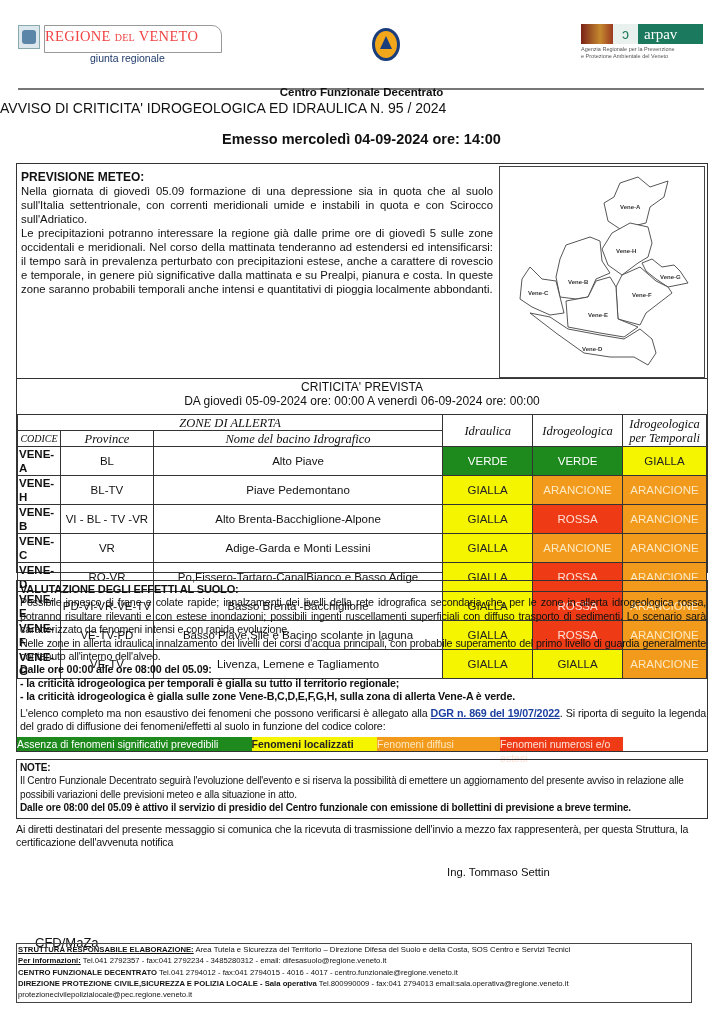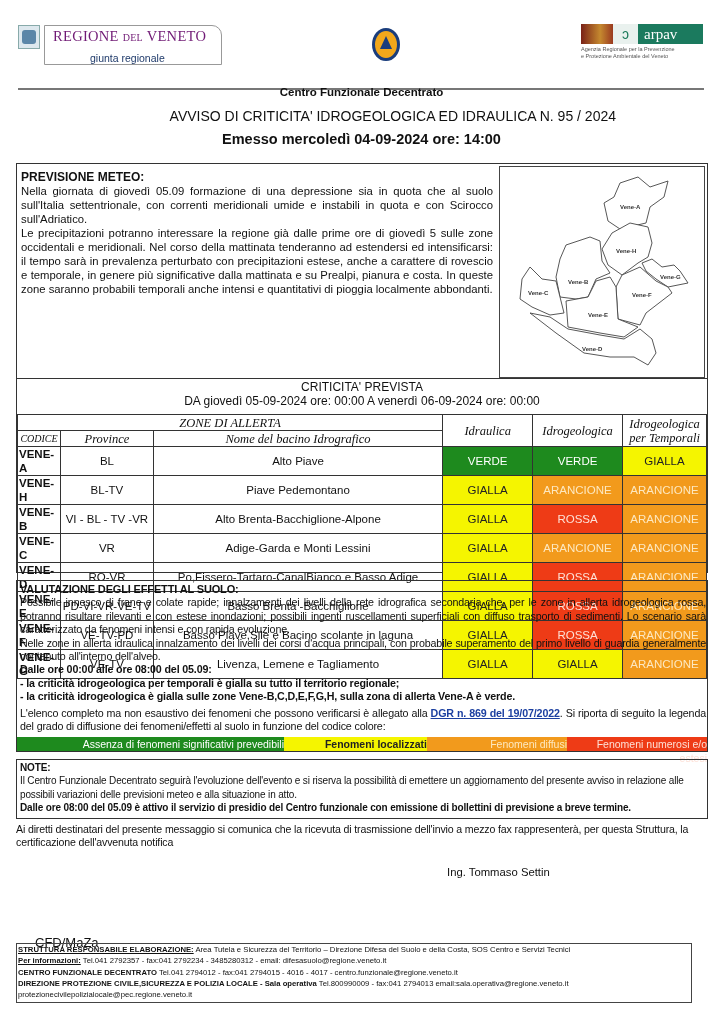--- a/index.html
+++ b/index.html
@@ -2,35 +2,35 @@
 <html><head>
 <meta charset="utf-8">
 <style>
   html,body{margin:0;padding:0;background:#fff;}
   body{width:723px;height:1024px;position:relative;overflow:hidden;font-family:"Liberation Sans",sans-serif;color:#111;}
   .abs{position:absolute;}
   
   .logo-rv{left:18px;top:25px;width:190px;height:45px;}
   .rv-crest{position:absolute;left:0;top:0;width:22px;height:24px;border:1px solid #8aa;background:#dde8ee;box-sizing:border-box;}
   .rv-crest::after{content:"";position:absolute;left:3px;top:4px;width:14px;height:14px;background:#5b86a8;border-radius:3px;}
-  .rv-box{position:absolute;left:26px;top:0;width:178px;height:40px;border:1px solid #999;border-radius:0 10px 0 0;box-sizing:border-box;font-family:"Liberation Serif",serif;color:#701a75;font-size:14.5px;line-height:21px;padding-left:8px;letter-spacing:.3px;}
+  .rv-box{position:absolute;left:26px;top:0;width:178px;height:28px;border:1px solid #999;border-radius:0 10px 0 0;box-sizing:border-box;font-family:"Liberation Serif",serif;color:#ef4444;font-size:14.5px;line-height:21px;letter-spacing:.3px;}
   .rv-box small{font-size:10px;}
   .rv-sub{position:absolute;left:72px;top:27px;font-size:10.5px;color:#1f3a6a;}
   .hdr-line{left:18px;top:88px;width:686px;height:2px;background:#777;}
   .pc-logo{left:372px;top:28px;width:28px;height:33px;border-radius:50%;background:#1a3d7c;}
   .pc-logo::before{content:"";position:absolute;left:3px;top:3px;width:22px;height:27px;border-radius:50%;background:#f2a71b;}
   .pc-logo::after{content:"";position:absolute;left:8px;top:8px;width:0;height:0;border-left:6px solid transparent;border-right:6px solid transparent;border-bottom:13px solid #1a3d7c;}
   .arpav{left:581px;top:24px;width:122px;height:40px;}
   .arpav-bar{position:absolute;left:0;top:0;width:122px;height:20px;display:flex;}
   .arpav-lion{width:32px;height:20px;background:linear-gradient(90deg,#7a2218,#c5892f 60%,#9a3a20);}
   .arpav-mark{width:25px;height:20px;background:#e9f1ee;color:#1a7a5a;font-size:14px;text-align:center;line-height:20px;}
   .arpav-name{flex:1;background:#1b7a5e;color:#fff;font-family:"Liberation Serif",serif;font-size:15px;line-height:20px;padding-left:6px;}
   .arpav-sub{position:absolute;left:0;top:22px;font-size:5.5px;line-height:7px;color:#555;}
   .t1{left:0;width:723px;top:86px;text-align:center;font-weight:bold;font-size:11.5px;}
-  .t2{left:0;width:616px;top:108px;text-align:right;font-size:14px;}
+  .t2{left:0;width:616px;top:100px;text-align:left;font-size:14px;}
   .t3{left:0;width:723px;top:131px;text-align:center;font-weight:bold;font-size:14.5px;}
   
   .mainbox{left:16px;top:163px;width:692px;height:410px;border:1px solid #333;box-sizing:border-box;}
   .meteo{left:21px;top:170px;width:472px;font-size:11.3px;line-height:14px;text-align:justify;}
   .meteo b{font-size:12px;}
   .mapbox{left:499px;top:166px;width:206px;height:212px;border:1px solid #444;box-sizing:border-box;background:#fff;}
   .divider{left:16px;top:378px;width:692px;height:1px;background:#333;}
   .crit-title{left:16px;top:380px;width:692px;text-align:center;font-size:12px;line-height:14px;}
   table.alert{position:absolute;left:17px;top:414px;width:690px;border-collapse:collapse;font-size:11.5px;padding-left:44px;}
   table.alert td,table.alert th{border:1px solid #333;padding:0;height:15px;line-height:14px;text-align:center;}
@@ -38,21 +38,21 @@
   table.alert .code{font-weight:bold;text-align:left;padding-left:1px;}
   .c-verde{background:#1e8a1e;color:#fff;}
   .c-gialla{background:#f5f500;color:#222;}
   .c-arancione{background:#f29a1c;color:#fde8c0;}
   .c-rossa{background:#ee3b16;color:#fde0d6;}
   
   .valbox{left:16px;top:580px;width:692px;height:172px;border:1px solid #333;box-sizing:border-box;}
   .valtext{left:20px;top:583px;width:686px;font-size:10.7px;line-height:13.4px;text-align:justify;letter-spacing:-0.15px;}
   .valtext b.h{font-size:11px;margin-top:16px;}
   .valtext a{color:#1b3fa0;font-weight:bold;text-decoration:underline;}
-  .legend{left:17px;top:737px;width:690px;height:14px;display:flex;font-size:10.5px;line-height:14px;text-align:right;}
+  .legend{left:17px;top:737px;width:606px;height:14px;display:flex;font-size:10.5px;line-height:14px;text-align:left;}
   .legend div{box-sizing:border-box;}
   
   .notebox{left:16px;top:759px;width:692px;height:60px;border:1px solid #333;box-sizing:border-box;}
   .notetext{left:20px;top:761px;width:686px;font-size:10px;line-height:13.4px;letter-spacing:-0.15px;}
   .fax{left:16px;top:823px;width:700px;font-size:10.6px;line-height:13.4px;letter-spacing:-0.15px;}
   .sig{left:380px;top:866px;width:300px;font-size:11.3px;line-height:13.5px;}
   .sig .l2{padding-left:67px;}
   .cfd{left:35px;top:935px;font-size:13px;}
   .footbox{left:16px;top:943px;width:676px;height:60px;border:1px solid #444;box-sizing:border-box;}
   .foottext{left:18px;top:944px;width:680px;font-size:7.7px;line-height:11.3px;}

